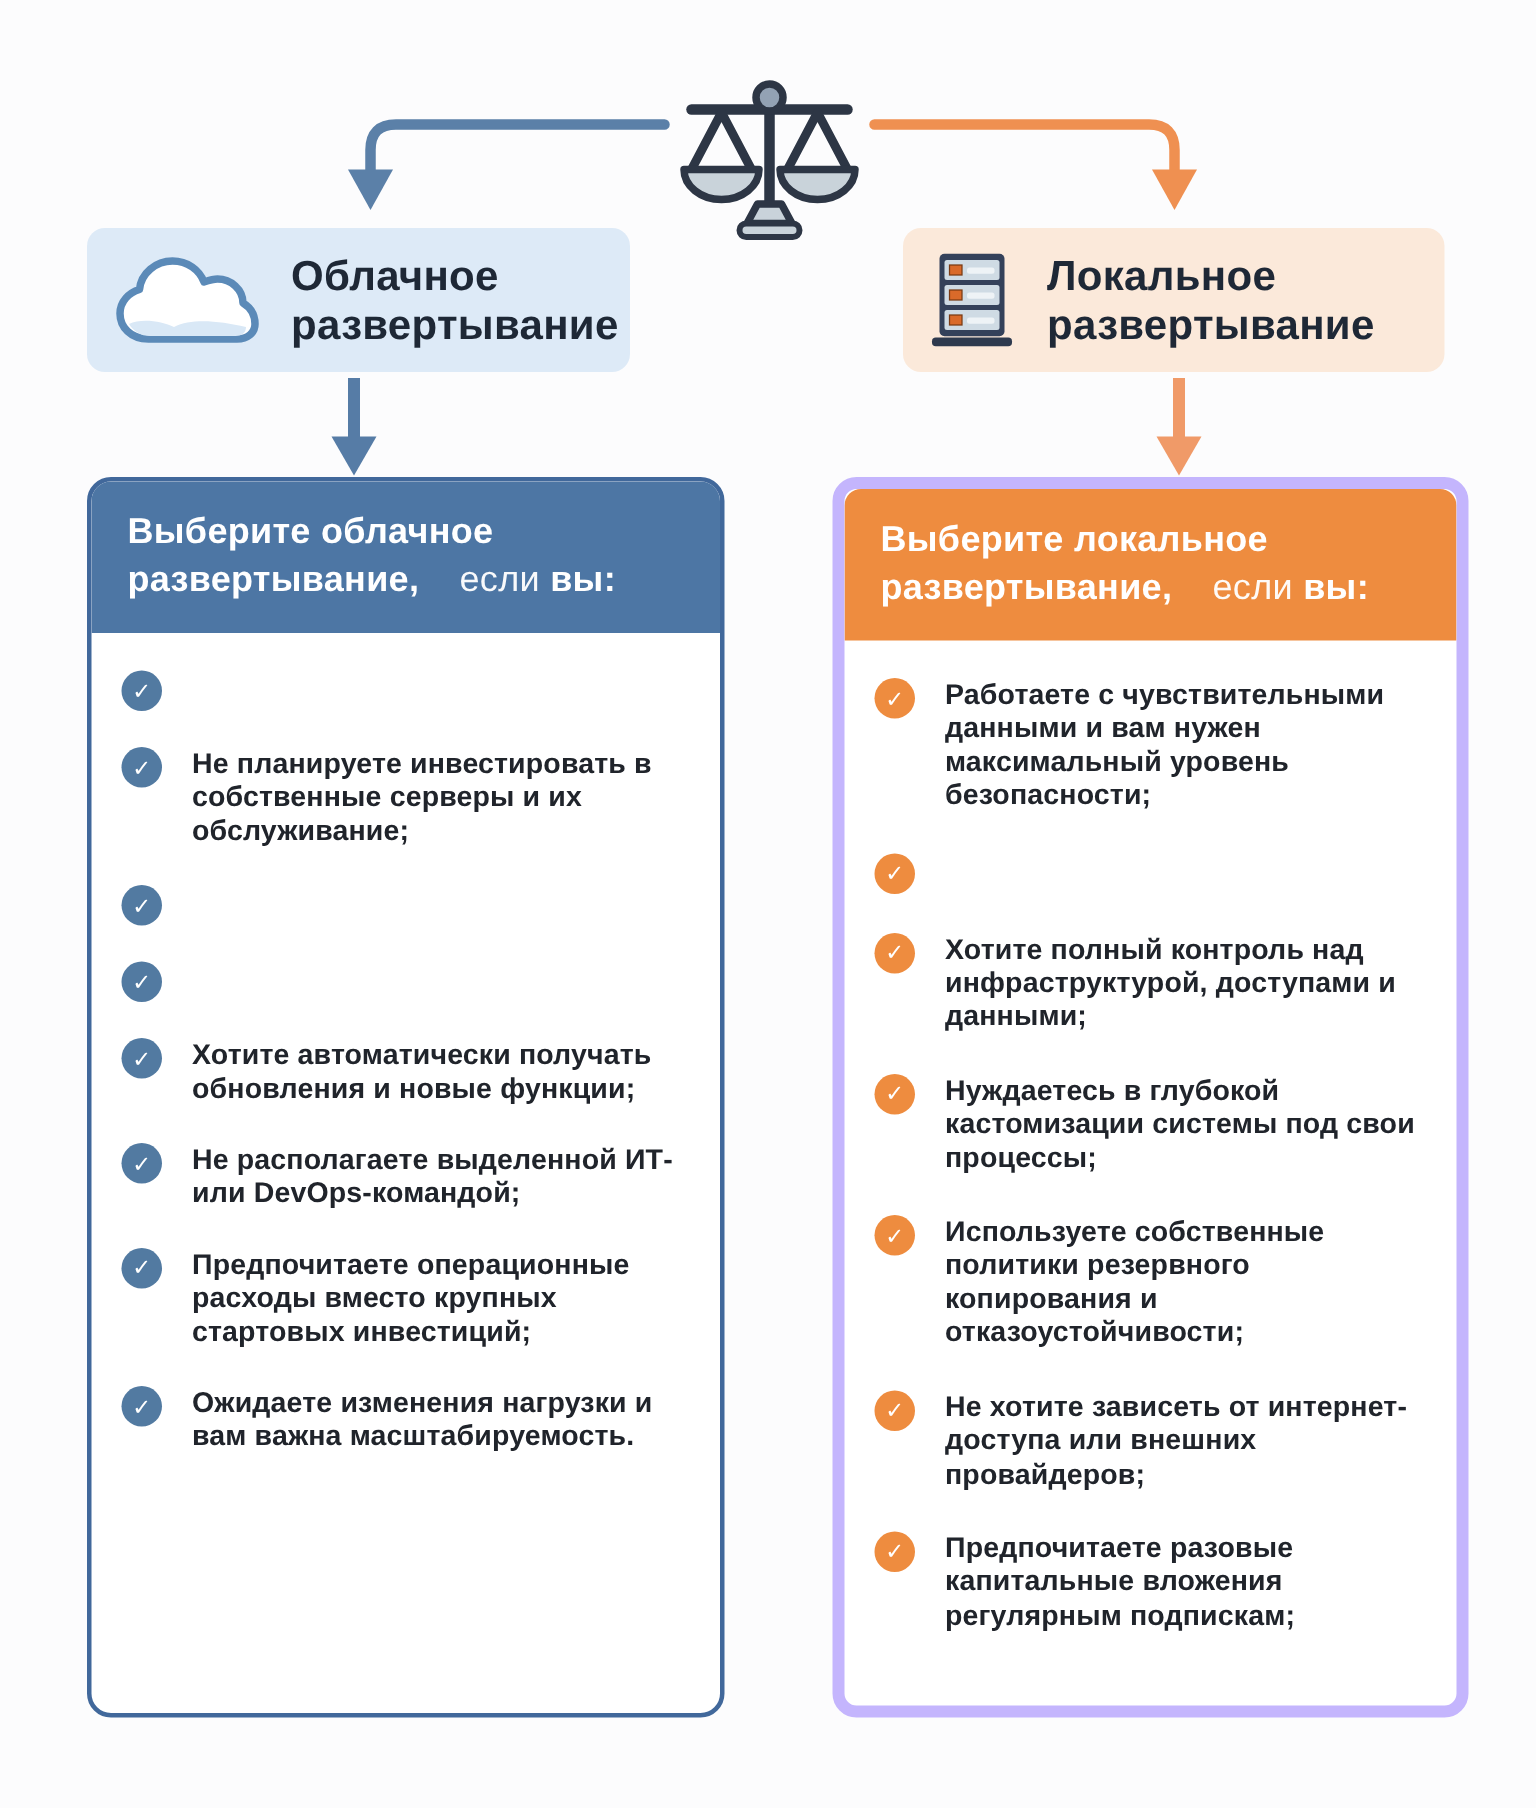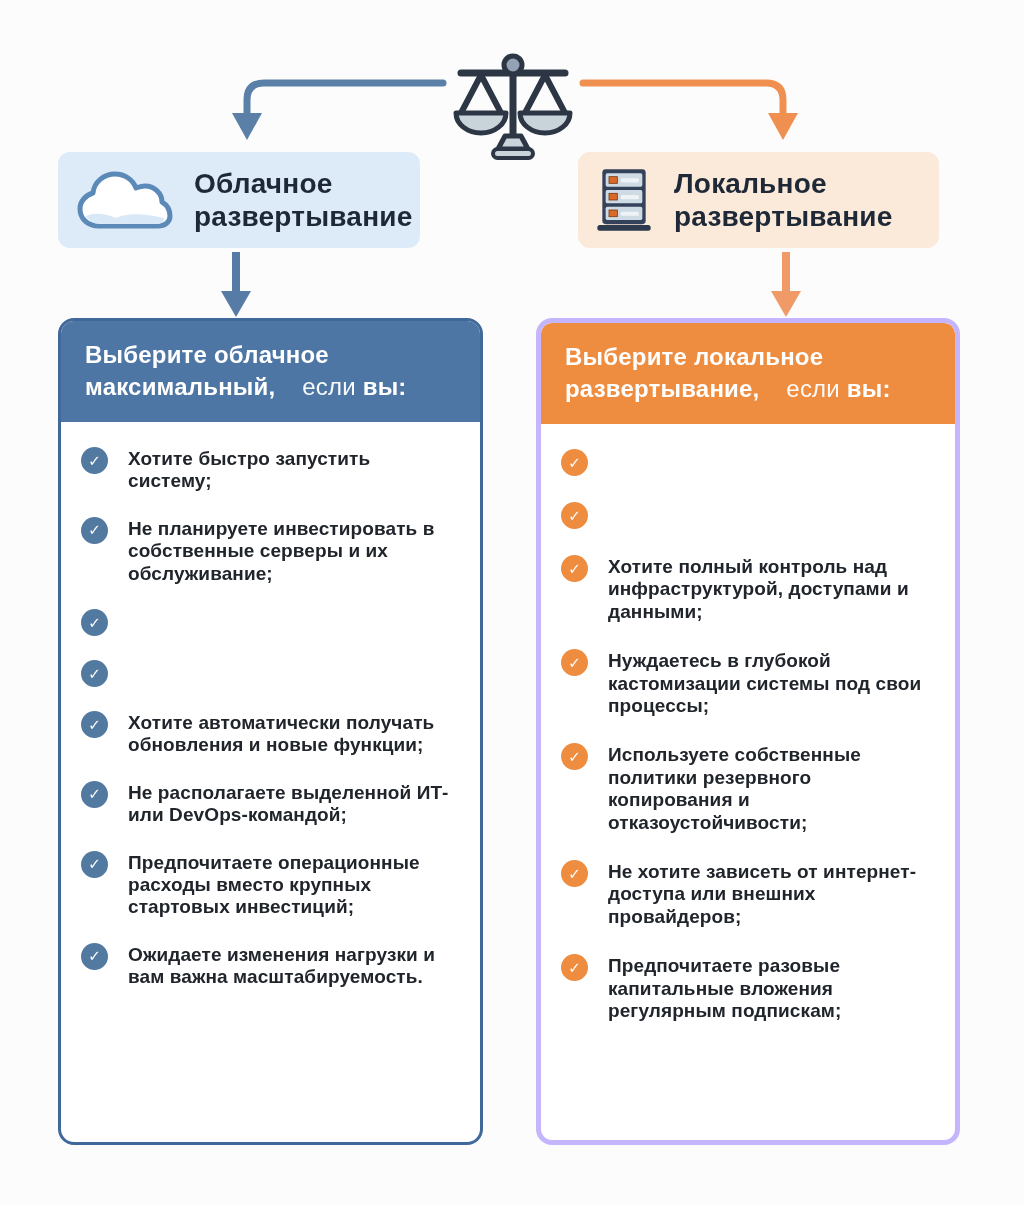--- a/index.html
+++ b/index.html
@@ -13,35 +13,35 @@
   .connectors{position:absolute;left:0;top:0;pointer-events:none;}
   .scale-wrap{position:absolute;left:443px;top:50px;width:140px;height:112px;}
 
   
   .badge{
     position:absolute;top:152px;height:96px;border-radius:12px;
     display:flex;align-items:center;gap:20px;box-sizing:border-box;
     padding-left:16px;
   }
   .badge.blue{left:58px;width:362px;background:#ddeaf7;}
-  .badge.orange{left:578px;width:361px;background:#fbe9da;}
+  .badge.orange{left:602px;width:361px;background:#fbe9da;}
   .badge-title{
     font-size:28px;font-weight:700;line-height:1.18;color:#1e2836;
     letter-spacing:.2px;max-width:225px;
   }
   .badge-icon{flex-shrink:0;}
 
   
   .panel{
     position:absolute;top:318px;height:827px;background:#ffffff;
     border-radius:16px;box-sizing:border-box;overflow:hidden;
     display:flex;flex-direction:column;
   }
   .panel.blue{left:58px;width:425px;border:3px solid #41689b;}
-  .panel.orange{left:536px;width:424px;border:5px solid #c4b5fd;}
+  .panel.orange{left:555px;width:424px;border:8px solid #c4b5fd;}
   .panel-header{
     min-height:79px;display:flex;flex-direction:column;justify-content:center;
     padding:10px 24px 12px 24px;color:#ffffff;font-size:24px;line-height:1.3;
     border-radius:11px 11px 0 0;letter-spacing:.2px;
   }
   .panel.blue .panel-header{background:#4d76a4;}
   .panel.orange .panel-header{background:#ee8c3f;}
   .hb{font-weight:700;}
   .hl{font-weight:400;opacity:.96;margin-left:20px;}
 
@@ -125,30 +125,29 @@
         <rect x="32" y="54" width="22" height="5" rx="2" fill="#eef3f6"></rect>
         <rect x="4" y="70" width="64" height="7" rx="3" fill="#2e3a4e"></rect>
       </svg>
     </span>
     <span class="badge-title">Локальное развертывание</span>
   </div>
 
   <div class="panel blue">
     <div class="panel-header">
       <div>
-        <span class="hb">Выберите облачное максимальный,</span>
+        <span class="hb">Выберите облачное развертывание,</span>
         <span class="hl">если</span>
         <span class="hb">вы:</span>
       </div>
     </div>
     <div class="panel-list">
 
         <div class="check-item">
           <span class="check-circle">✓</span>
-          <span class="check-text">Хотите быстро запустить систему;</span>
         </div>
 
         <div class="check-item">
           <span class="check-circle">✓</span>
           <span class="check-text">Не планируете инвестировать в собственные серверы и их обслуживание;</span>
         </div>
 
         <div class="check-item">
           <span class="check-circle">✓</span>
         </div>
@@ -184,20 +183,21 @@
       <div>
         <span class="hb">Выберите локальное развертывание,</span>
         <span class="hl">если</span>
         <span class="hb">вы:</span>
       </div>
     </div>
     <div class="panel-list">
 
         <div class="check-item">
           <span class="check-circle">✓</span>
+          <span class="check-text">Работаете с чувствительными данными и вам нужен максимальный уровень безопасности;</span>
         </div>
 
         <div class="check-item">
           <span class="check-circle">✓</span>
         </div>
 
         <div class="check-item">
           <span class="check-circle">✓</span>
           <span class="check-text">Хотите полный контроль над инфраструктурой, доступами и данными;</span>
         </div>

